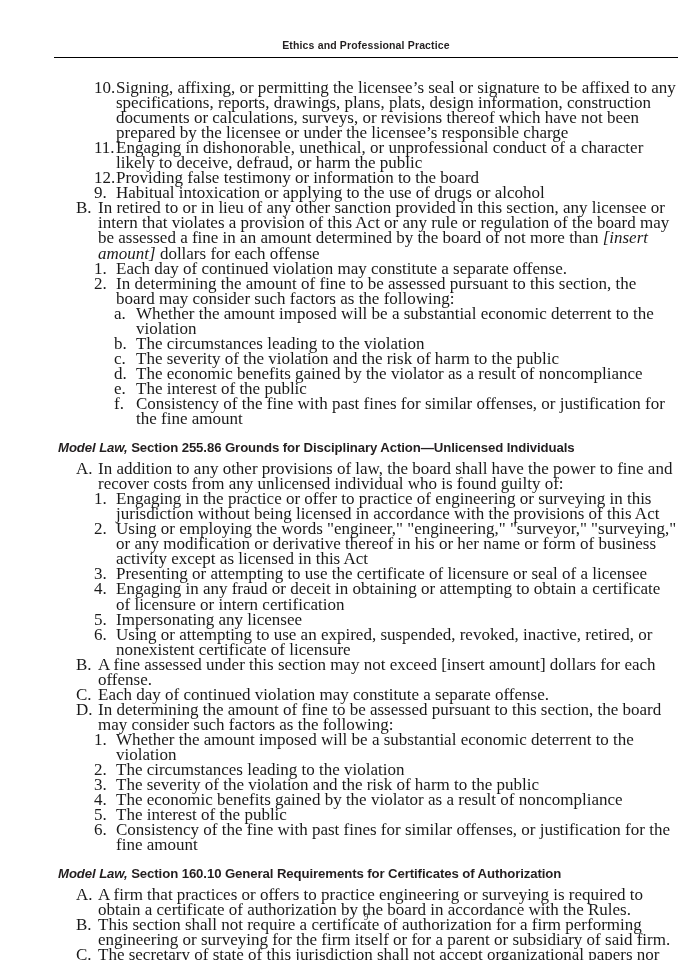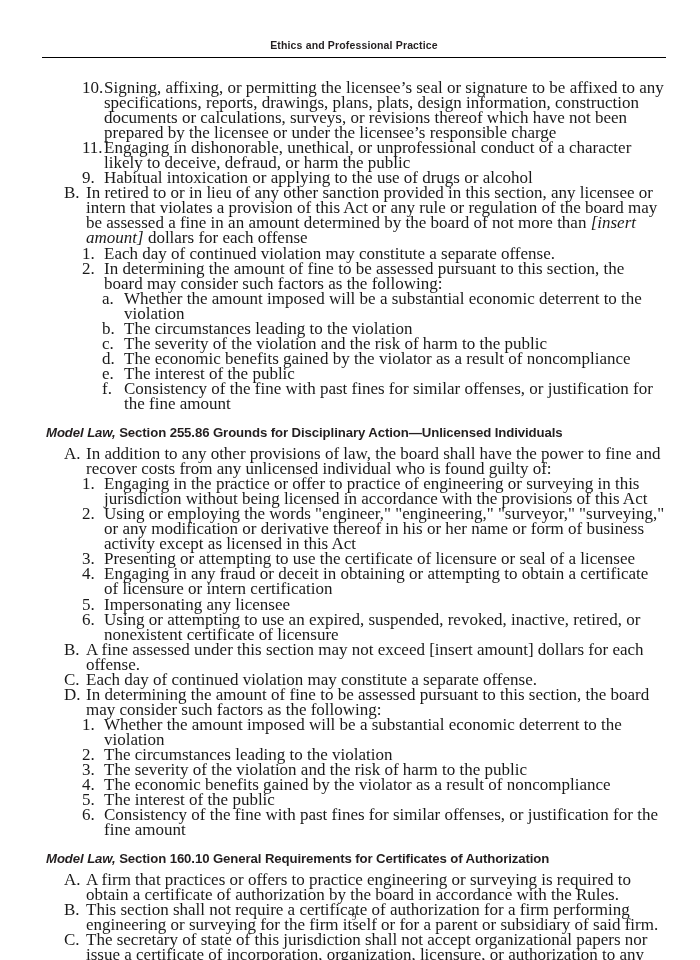--- a/index.html
+++ b/index.html
@@ -11,21 +11,21 @@
     width: 700px;
     height: 960px;
     position: relative;
     font-family: "Liberation Serif", "DejaVu Serif", serif;
     color: #1a1a1a;
     overflow: hidden;
   }
 
   .page {
     position: absolute;
-    left: 4px; top: 0;
+    left: 16px; top: 0;
     width: 568px;
     height: 960px;
     box-sizing: border-box;
     padding: 0;
   }
 
   
   .page-header {
     position: absolute;
     left: 38px;
@@ -143,20 +143,24 @@
     <ol class="lvl level-num">
       <li class="item">
         <span class="marker">10.</span>
         <span class="txt">Signing, affixing, or permitting the licensee’s seal or signature to be affixed to any specifications, reports, drawings, plans, plats, design information, construction documents or calculations, surveys, or revisions thereof which have not been prepared by the licensee or under the licensee’s responsible charge</span>
       </li>
       <li class="item">
         <span class="marker">11.</span>
         <span class="txt">Engaging in dishonorable, unethical, or unprofessional conduct of a character likely to deceive, defraud, or harm the public</span>
       </li>
       <li class="item">
+        <span class="marker">12.</span>
+        <span class="txt">Providing false testimony or information to the board</span>
+      </li>
+      <li class="item">
         <span class="marker">9.</span>
         <span class="txt">Habitual intoxication or applying to the use of drugs or alcohol</span>
       </li>
     </ol>
 
     <ol class="lvl level-alpha">
       <li class="item">
         <span class="marker">B.</span>
         <span class="txt"><span>In retired to or in lieu of any other sanction provided in this section, any licensee or intern that violates a provision of this Act or any rule or regulation of the board may be assessed a fine in an amount determined by the board of not more than </span><span class="it">[insert amount]</span><span> dollars for each offense</span></span>
       </li>

